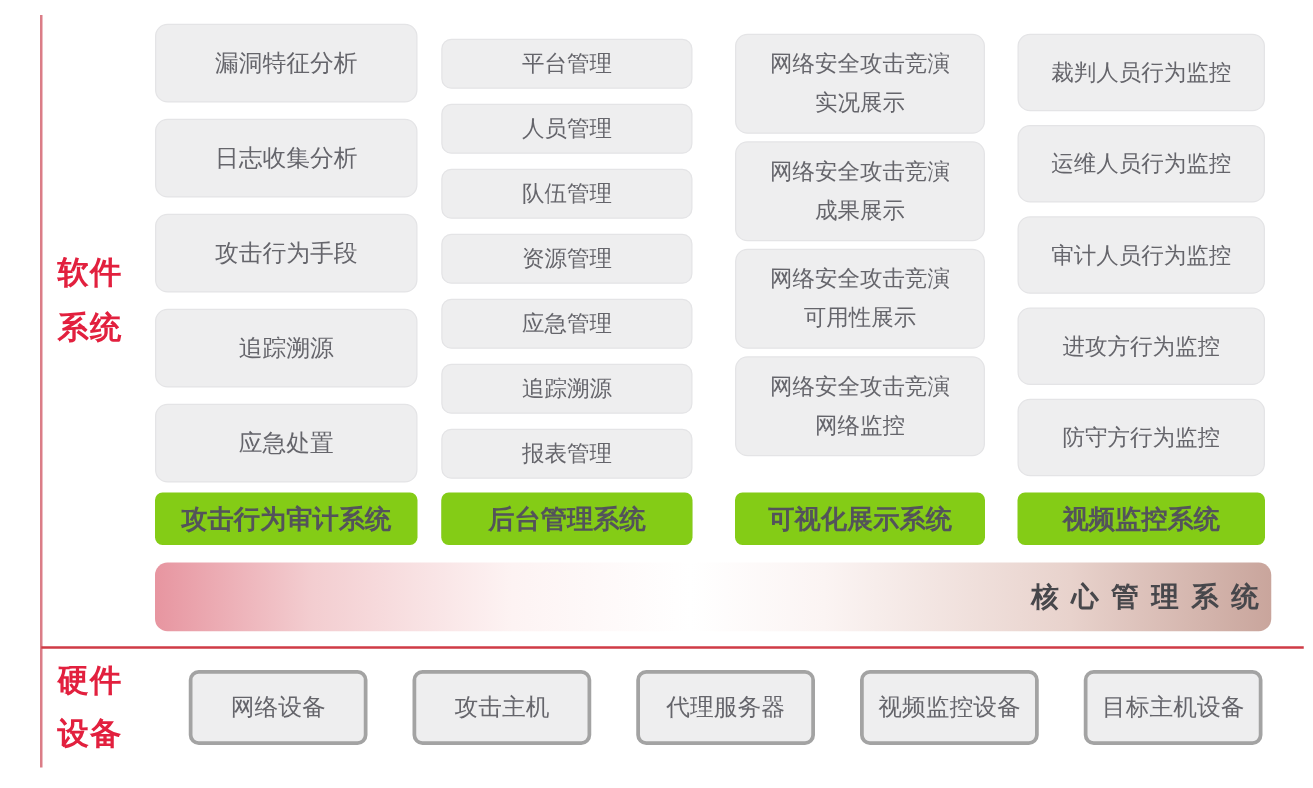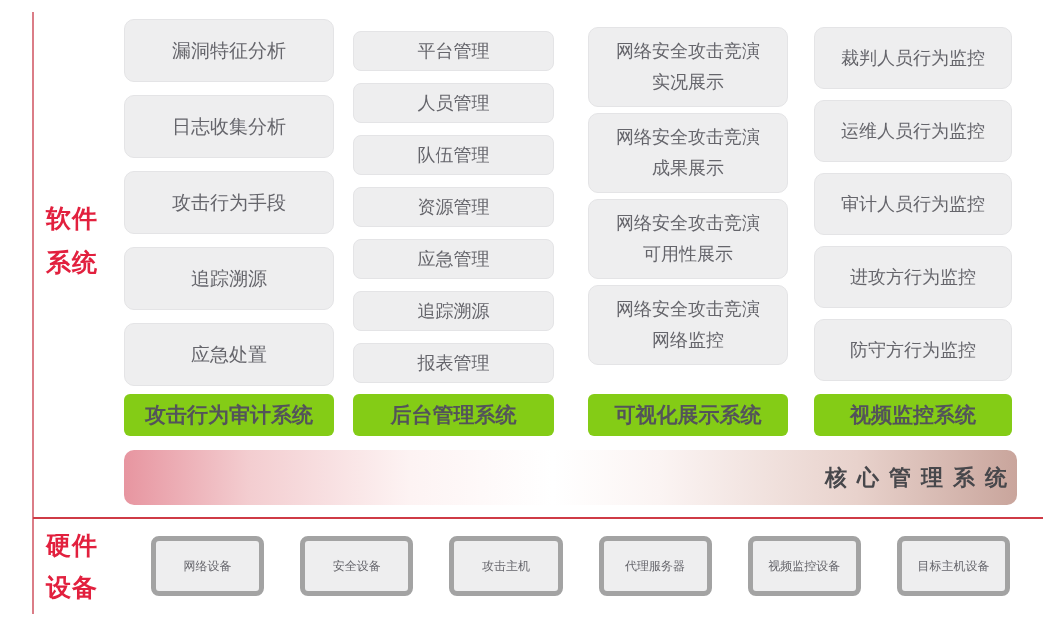--- a/index.html
+++ b/index.html
@@ -42,22 +42,22 @@
 
   
   .core-bar{position:absolute;left:124px;top:450px;width:893px;height:55px;border-radius:10px;
             background:linear-gradient(90deg,#e795a0 0%,#f3cdd0 14%,#fdf3f3 32%,#ffffff 48%,
                        #fbf4f3 60%,#e8d2cc 82%,#c9a59c 100%);
             display:flex;align-items:center;justify-content:flex-end;}
   .core-bar span{color:#47474b;font-weight:bold;font-size:22px;letter-spacing:10px;text-indent:10px;}
 
   
   .hw-row{position:absolute;left:124px;top:536px;width:886px;height:60px;display:flex;gap:9px;}
-  .hw-box{flex:1;background:#eeeeef;border:5px solid #a3a3a3;border-radius:8px;color:#65656b;
-          font-size:12px;display:flex;align-items:center;justify-content:center;text-align:center;
+  .hw-box{flex:1;background:#eeeeef;border:3px solid #a3a3a3;border-radius:8px;color:#65656b;
+          font-size:19px;display:flex;align-items:center;justify-content:center;text-align:center;
           box-sizing:border-box;margin-left:27px;}
 </style>
 </head>
 <body>
 
 <div class="canvas">
 
   <div class="vline"></div>
   <div class="hline"></div>
 
@@ -120,20 +120,19 @@
     <span>核心管理系统</span>
   </div>
 
   <div class="side-label hardware">
     <div>硬件</div>
     <div>设备</div>
   </div>
 
   <div class="hw-row">
     <div class="hw-box">网络设备</div>
-    <div class="hw-box">安全设备</div>
     <div class="hw-box">攻击主机</div>
     <div class="hw-box">代理服务器</div>
     <div class="hw-box">视频监控设备</div>
     <div class="hw-box">目标主机设备</div>
   </div>
 
 </div>
 
 </body></html>

